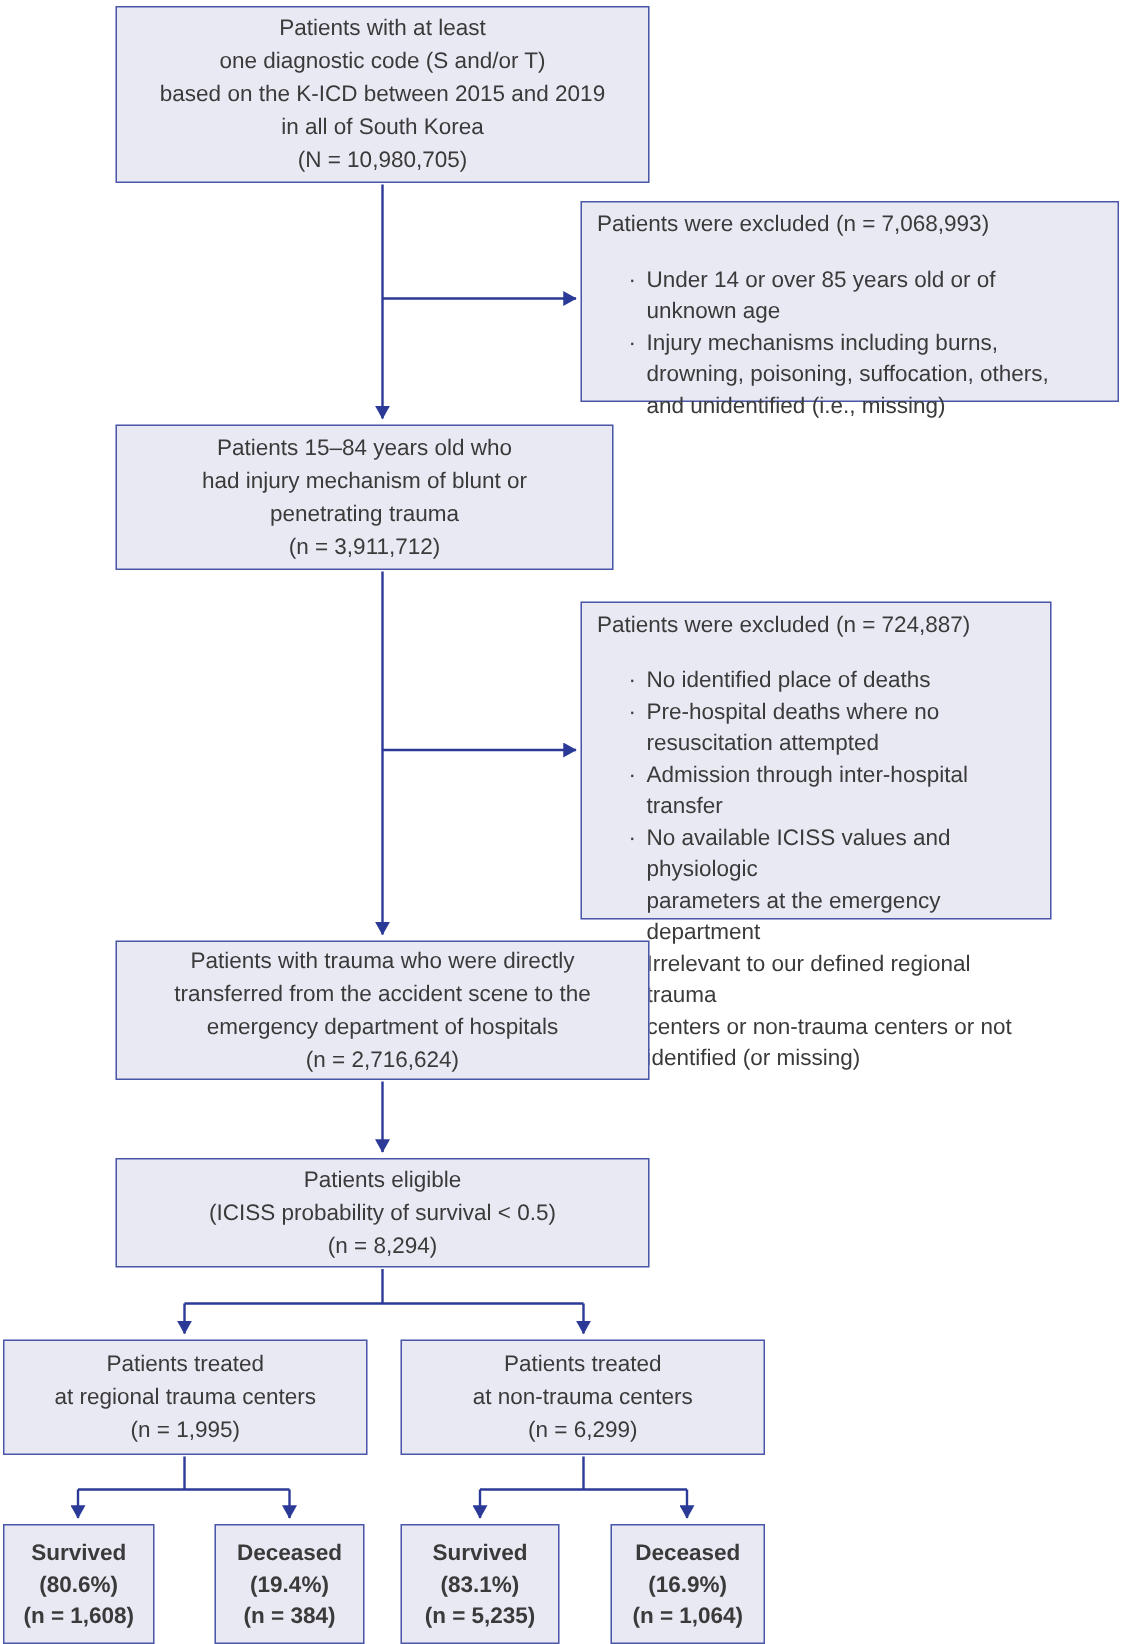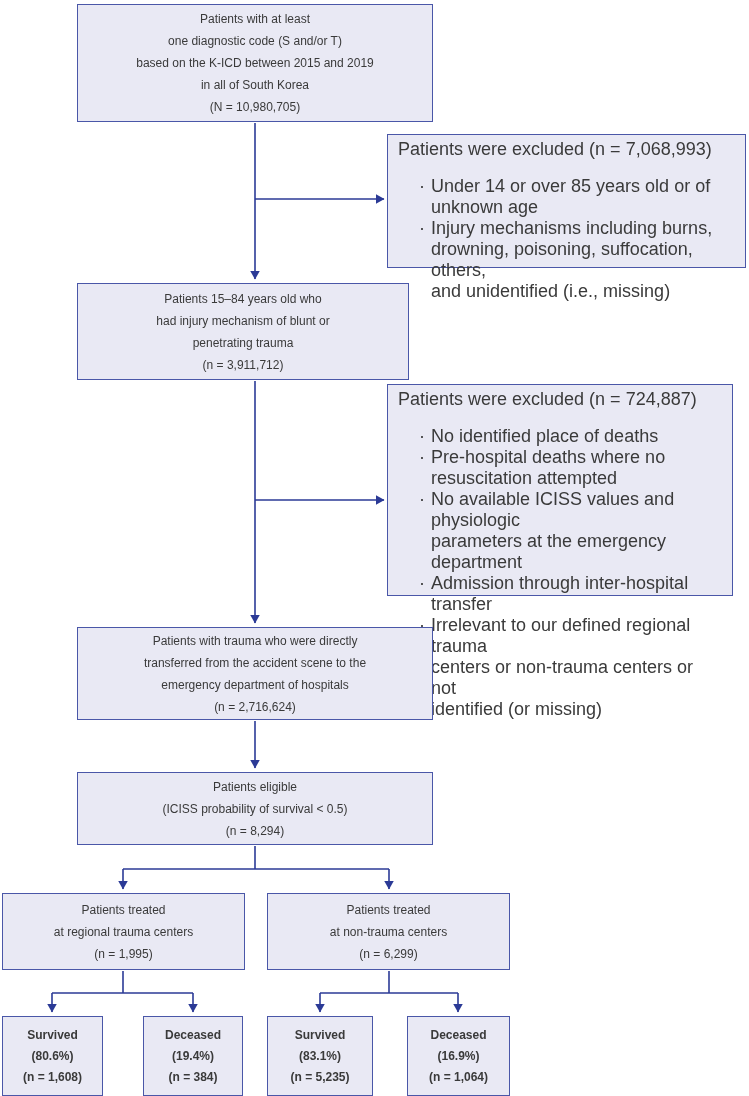--- a/index.html
+++ b/index.html
@@ -21,30 +21,30 @@
   .connector{stroke:var(--arrow);stroke-width:1.6;fill:none;}
   .arrowhead{fill:var(--arrow);}
   .node{
     position:absolute;
     box-sizing:border-box;
     background:var(--box-fill);
     border:1.5px solid var(--box-border);
     display:flex;align-items:center;justify-content:center;
     text-align:center;
     white-space:pre-line;
-    font-size:12px;line-height:22px;
+    font-size:15px;line-height:22px;
   }
   .node.small{line-height:21px;font-weight:bold;}
   .excl{
     position:absolute;
     box-sizing:border-box;
     background:var(--box-fill);
     border:1.5px solid var(--box-border);
     text-align:left;
-    font-size:18px;line-height:21px;
+    font-size:15px;line-height:21px;
     padding:4px 6px 4px 10px;
   }
   .excl-title{white-space:pre-line;}
   .excl ul{margin:16px;padding:0;list-style:none;}
   .excl li{
     position:relative;
     padding-left:17px;
     white-space:pre-line;
   }
   .excl li::before{
@@ -105,29 +105,29 @@
 drowning, poisoning, suffocation, others,
 and unidentified (i.e., missing)</li>
     </ul>
   </div>
 
   <div class="node" style="left:77px;top:283px;width:332px;height:97px">Patients 15–84 years old who
 had injury mechanism of blunt or
 penetrating trauma
 (n = 3,911,712)</div>
 
-  <div class="excl" style="left:387px;top:384px;width:346px;height:212px">
+  <div class="excl" style="left:387px;top:401px;width:314px;height:212px">
     <div class="excl-title">Patients were excluded (n = 724,887)</div>
     <ul>
       <li>No identified place of deaths</li>
       <li>Pre-hospital deaths where no
 resuscitation attempted</li>
+      <li>Admission through inter-hospital transfer</li>
       <li>No available ICISS values and physiologic
 parameters at the emergency department</li>
-      <li>Admission through inter-hospital transfer</li>
       <li>Irrelevant to our defined regional trauma
 centers or non-trauma centers or not
 identified (or missing)</li>
     </ul>
   </div>
 
   <div class="node" style="left:77px;top:627px;width:356px;height:93px">Patients with trauma who were directly
 transferred from the accident scene to the
 emergency department of hospitals
 (n = 2,716,624)</div>

